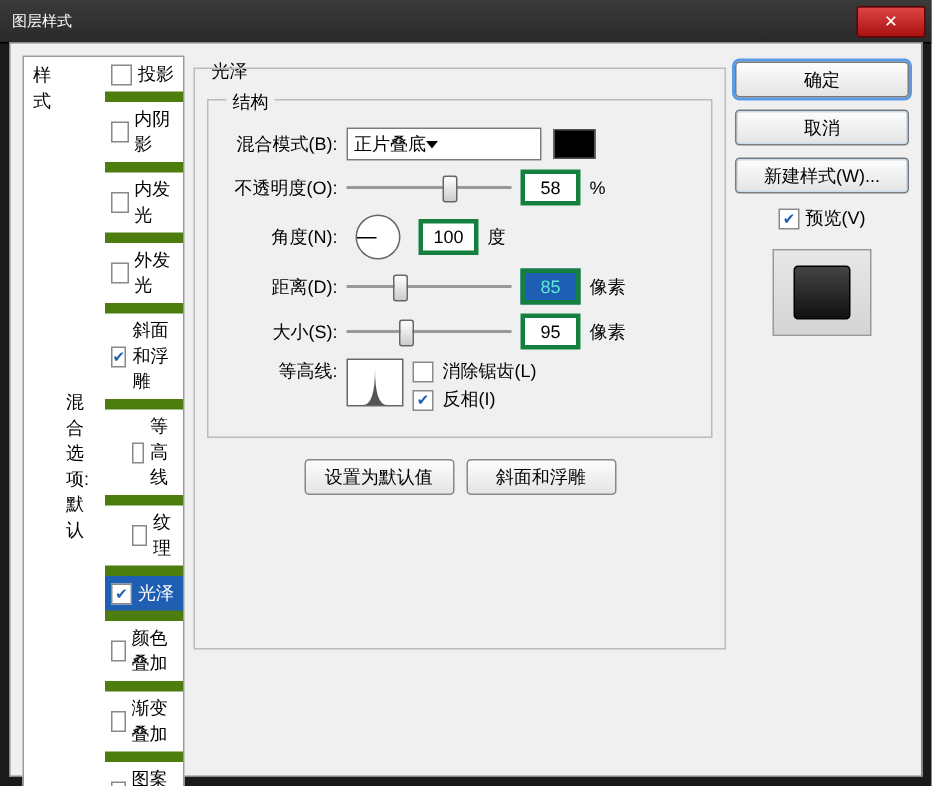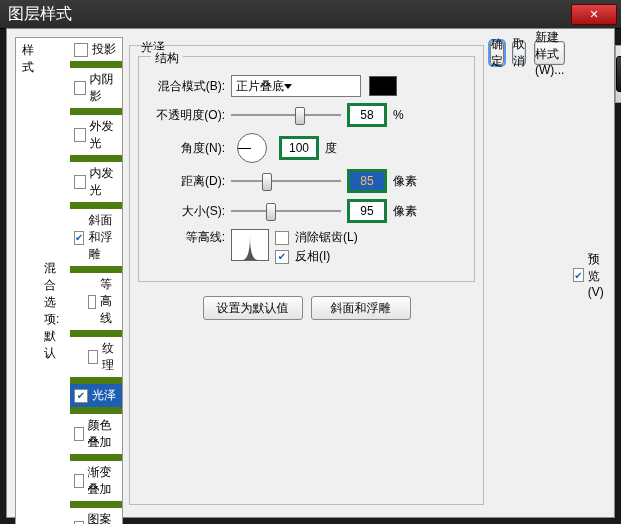--- a/index.html
+++ b/index.html
@@ -1,49 +1,49 @@
 <!DOCTYPE html>
 <html><head>
 <meta charset="utf-8">
 <style>
 html,body{margin:0;padding:0;font-family:"Microsoft YaHei",SimSun,Arial,sans-serif;font-size:12px;background:#999}
 .window{width:621px;height:524px;background:#1a1a1a;position:relative;box-sizing:border-box}
 .titlebar{height:28px;background:linear-gradient(#3a3a3a,#2a2a2a);display:flex;align-items:center;padding:0 4px;border-bottom:1px solid #000}
-.titlebar-title{color:#fff;font-size:16px;margin-left:4px}
+.titlebar-title{color:#fff;font-size:10px;margin-left:4px}
 .close-btn{margin-left:auto;width:44px;height:19px;background:linear-gradient(#d44,#a11);border:1px solid #600;border-radius:2px;display:flex;align-items:center;justify-content:center;color:#fff;font-size:11px;cursor:pointer}
 .body{position:absolute;top:28px;left:6px;right:6px;bottom:6px;background:#f0f0f0;border:1px solid #888;padding:8px;display:flex;gap:6px}
 .left-col{display:flex;flex-direction:column;width:108px}
 .styles-panel{border:1px solid #999;background:#fff;display:flex;flex:1}
 .styles-header{padding:4px 6px;border-bottom:1px solid #ccc;background:#fff}
 .style-item{padding:3px 4px;display:flex;align-items:center;gap:4px;border-bottom:7px solid #4d7c0f;cursor:pointer}
 .style-item.selected{background:#1e5fb3;color:#fff}
 .style-item.sub{padding-left:18px}
 .blend-row{border-bottom:1px solid #ccc}
 .cb{width:12px;height:12px;border:1px solid #888;background:#fff;display:inline-flex;align-items:center;justify-content:center;font-size:10px;color:#1e5fb3}
 .center-col{flex:1;position:relative}
 .section-label{position:absolute;top:2px;left:10px;font-size:12px;background:#f0f0f0;padding:0 2px}
-.center-group{border:1px solid #bbb;margin-top:8px;padding:10px 8px;height:460px;box-sizing:border-box;position:relative}
+.center-group{border:1px solid #bbb;margin-top:8px;padding:20px 8px;height:388px;box-sizing:border-box;position:relative}
 .struct-label{position:absolute;top:-7px;left:12px;background:#f0f0f0;padding:0 4px}
 .struct-group{border:1px solid #bbb;padding:12px 10px 10px;position:relative}
 .row{display:flex;align-items:center;margin:6px 0;gap:6px}
 .lbl{width:76px;text-align:right}
 .select{border:1px solid #7a7a7a;background:#fff;height:20px;width:120px;padding:0 4px;display:flex;align-items:center;justify-content:flex-start}
 .swatch{width:26px;height:18px;background:#000;border:1px solid #555;margin-left:2px}
 .slider{flex:1;height:18px;position:relative;display:flex;align-items:center;max-width:110px}
 .track{height:2px;background:#999;width:100%;position:relative}
 .thumb{width:8px;height:16px;background:linear-gradient(#fff,#ccc);border:1px solid #666;border-radius:2px;position:absolute;top:-7px}
 .numbox{width:34px;height:18px;border:3px solid #15803d;background:#fff;text-align:center;line-height:18px}
-.numbox.sel{background:#1e5fb3;color:#fdba74}
+.numbox.sel{background:#1e5fb3;color:#5eead4}
 .angle-dial{width:28px;height:28px;border:1px solid #666;border-radius:50%;background:#fff;position:relative;margin:0 6px}
 .angle-dial::after{content:"";position:absolute;width:13px;height:1px;background:#000;top:14px;left:0}
 .contour{width:36px;height:30px;border:1px solid #666;background:#fff;position:relative;overflow:hidden}
 .contour svg{position:absolute;top:0;left:0}
 .btn{border:1px solid #888;background:linear-gradient(#fdfdfd,#e4e4e4);height:22px;padding:0 10px;border-radius:3px;cursor:pointer;display:inline-flex;align-items:center;justify-content:center;min-width:78px}
 .btn-row{display:flex;gap:8px;justify-content:center;margin-top:14px}
-.right-col{width:116px;display:flex;flex-direction:row;gap:8px;padding-top:4px}
+.right-col{width:116px;display:flex;flex-direction:column;gap:8px;padding-top:4px}
 .rbtn{border:1px solid #7a7a7a;background:linear-gradient(#fdfdfd,#e4e4e4);height:22px;border-radius:3px;cursor:pointer;display:flex;align-items:center;justify-content:center;box-shadow:0 0 0 1px #cde inset}
 .rbtn.primary{box-shadow:0 0 0 2px #5a9be8}
 .preview-row{display:flex;align-items:center;justify-content:center;gap:4px}
 .preview-box{width:64px;height:56px;background:linear-gradient(#e8e8e8,#d4d4d4);border:1px solid #999;display:flex;align-items:center;justify-content:center;margin:4px auto}
 .preview-inner{width:36px;height:34px;background:linear-gradient(#444,#111);border:1px solid #000;border-radius:3px}
 .tri{width:0;height:0;border-left:4px solid transparent;border-right:4px solid transparent;border-top:5px solid #000}
 </style>
 </head>
 <body>
 
@@ -67,25 +67,25 @@
             <div class="style-item">
               <span class="cb"></span>
               <span>投影</span>
             </div>
             <div class="style-item">
               <span class="cb"></span>
               <span>内阴影</span>
             </div>
             <div class="style-item">
               <span class="cb"></span>
+              <span>内发光</span>
+            </div>
+            <div class="style-item">
+              <span class="cb"></span>
               <span>外发光</span>
-            </div>
-            <div class="style-item">
-              <span class="cb"></span>
-              <span>内发光</span>
             </div>
             <div class="style-item">
               <span class="cb">✔</span>
               <span>斜面和浮雕</span>
             </div>
             <div class="style-item sub">
               <span class="cb"></span>
               <span>等高线</span>
             </div>
             <div class="style-item sub">

